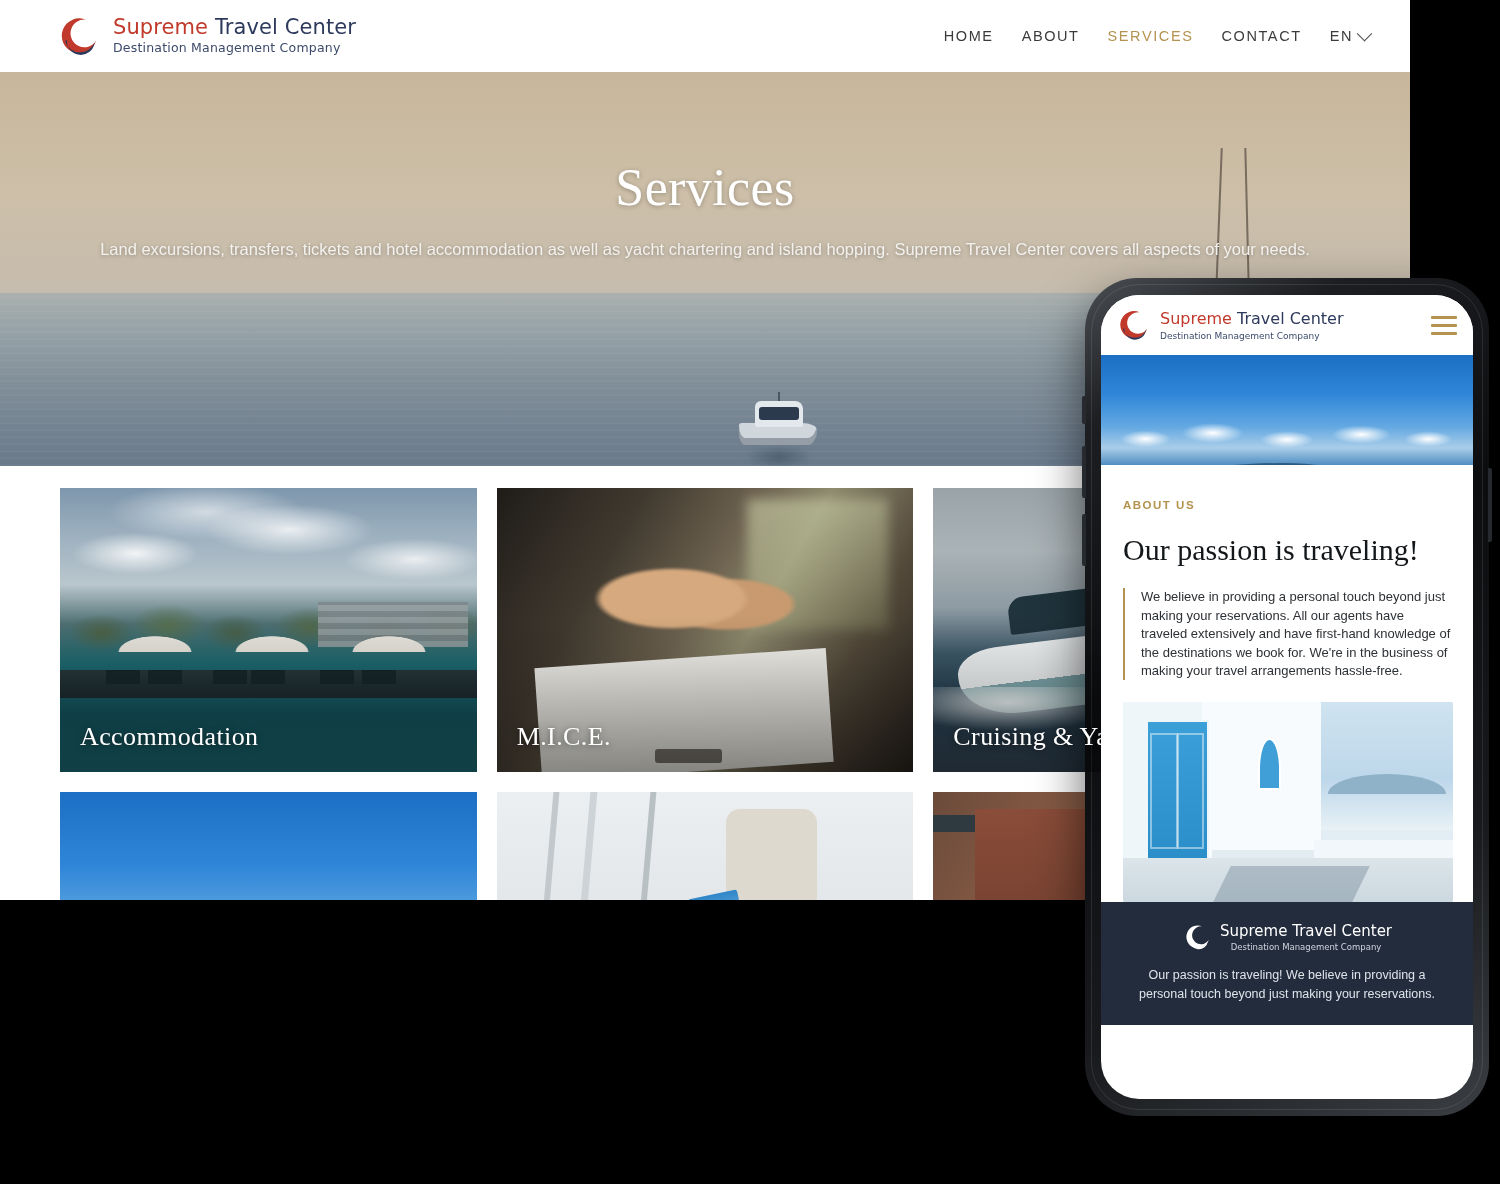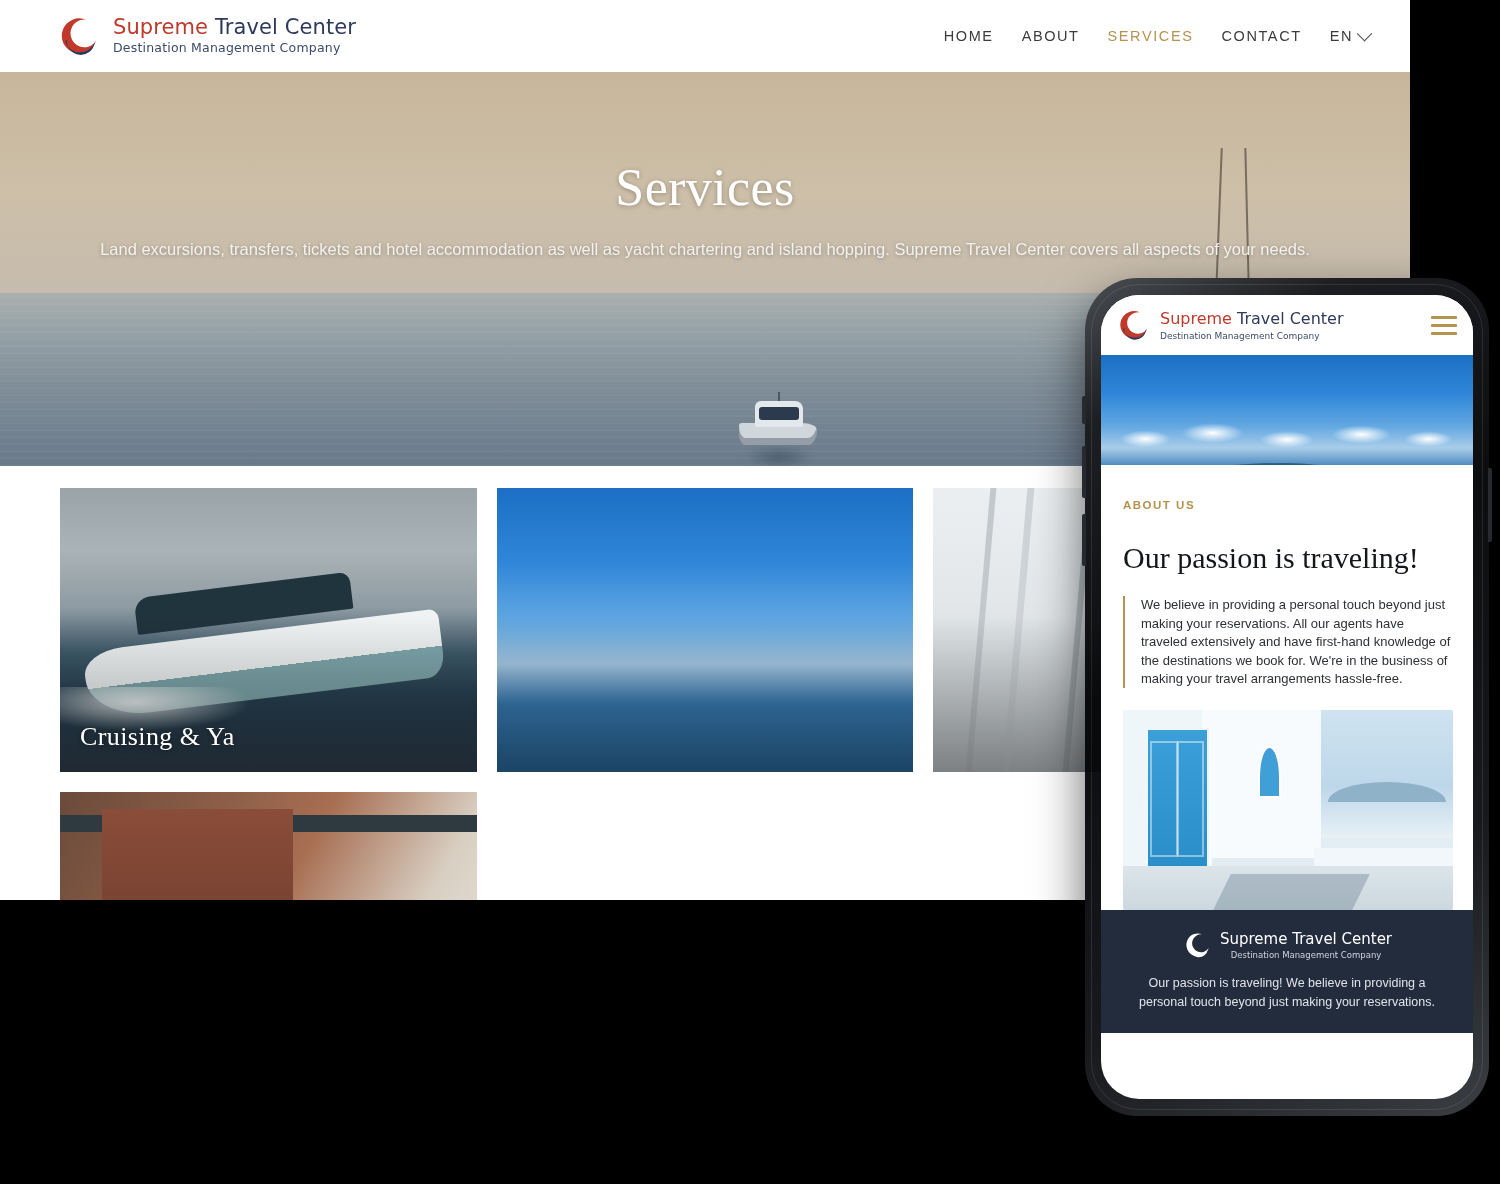--- a/index.html
+++ b/index.html
@@ -322,21 +322,21 @@
   .m-hero { position: relative; height: 150px; overflow: hidden; }
   .m-hero .art-santorini { position:absolute; inset:0; }
 
   .m-body { position: relative; background:#fff; padding: 18px 20px 0 22px; margin-top:-40px; z-index:3;}
   .m-body-card { background:#fff; padding: 16px 0 0 0; }
   .eyebrow {
     font-size: 11.5px; letter-spacing: 1.5px; color:#b4924f; font-weight:600;
   }
   .m-title {
     font-family: "Liberation Serif","DejaVu Serif", serif;
-    font-size: 30px; line-height: 1.24; color:#14171a; margin-top: 28px; font-weight:400;
+    font-size: 30px; line-height: 1.24; color:#14171a; margin-top: 20px; font-weight:400;
   }
   .m-quote {
     margin-top: 20px; padding-left: 16px; border-left: 2.5px solid #b4924f;
     font-size: 13px; line-height: 1.42; color:#2d3135;
   }
   .m-photo {
     margin: 22px 0 0 0; height: 200px; border-radius:2px; overflow:hidden; position:relative;
     background: linear-gradient(#e8f2f8, #dfeaf2);
   }
   .m-photo .bgsky { position:absolute; right:0; top:0; width:40%; height:64%;
@@ -423,21 +423,45 @@
       </div>
       <div class="hero-inner">
         <div class="hero-title">Services</div>
         <div class="hero-sub">Land excursions, transfers, tickets and hotel accommodation as well as yacht chartering and island hopping. Supreme Travel Center covers all aspects of your needs.</div>
       </div>
     </div>
 
     <div class="grid-wrap">
       <div class="grid">
 
-
+        <div class="card">
+          <div class="art art-pool">
+            <div class="clouds"></div>
+            <div class="trees"></div>
+            <div class="bldg"></div>
+            <div class="umb u1"></div>
+            <div class="umb u2"></div>
+            <div class="umb u3"></div>
+            <div class="deck"></div>
+            <div class="chairs"></div>
+          </div>
+          <div class="shade"></div>
+          <div class="card-label">Accommodation</div>
+        </div>
+
+        <div class="card">
+          <div class="art art-shake">
+            <div class="win"></div>
+            <div class="hands"></div>
+            <div class="paper"></div>
+            <div class="clip"></div>
+          </div>
+          <div class="shade"></div>
+          <div class="card-label">M.I.C.E.</div>
+        </div>
 
         <div class="card">
           <div class="art art-yacht">
             <div class="canopy"></div>
             <div class="boathull"></div>
             <div class="wake"></div>
           </div>
           <div class="shade"></div>
           <div class="card-label">Cruising &amp; Ya</div>
         </div>

